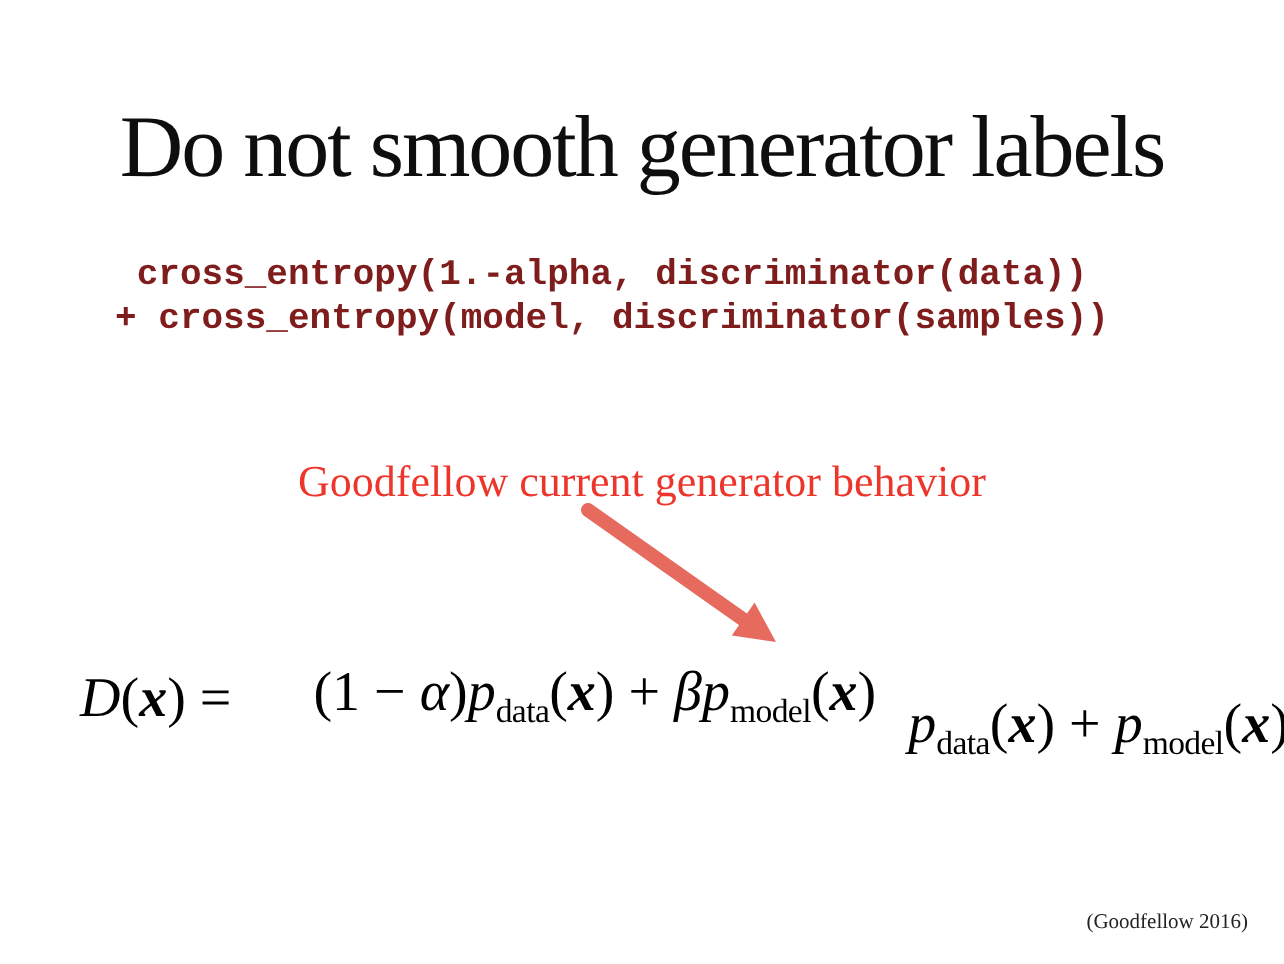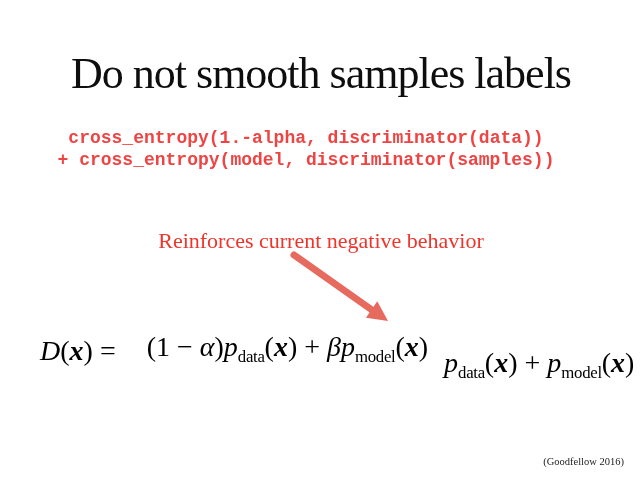--- a/index.html
+++ b/index.html
@@ -18,21 +18,21 @@
     font-size: 44px; letter-spacing: -1px;
     color: #0e0e0e;
     white-space: nowrap;
   }
 
   .code {
     position: absolute; top: 127px; left: 0; width: 612px;
     text-align: center;
     font-family: "Liberation Mono", monospace;
     font-size: 18px; font-weight: bold; line-height: 22px;
-    color: #ef4444;
+    color: #7f1d1d;
   }
   .code-line { white-space: nowrap; }
 
   .annotation {
     position: absolute; top: 228px; left: 0; width: 642px;
     text-align: center;
     font-size: 22px;
     white-space: nowrap;
   }
 
@@ -40,49 +40,49 @@
     position: absolute; left: 0; top: 0; width: 642px; height: 482px;
     pointer-events: none;
   }
 
   .formula {
     position: absolute; left: 40px; top: 318px;
     display: flex; align-items: center;
     font-size: 28px; color: #000;
   }
   .formula span { white-space: pre; }
-  .formula .lhs { margin-right: 16px; line-height: 1.2; }
+  .formula .lhs { margin-right: 26px; line-height: 1.2; }
   .frac { display: flex; align-items: center; }
   .frac .num { padding: 0 8px 4px; line-height: 1.2; }
   .frac .den { padding: 4px 8px 0; line-height: 1.2; margin-top: 24px; }
   .frac .bar { align-self: stretch; height: 2px; background: #000; }
 
   .tk-it  { font-style: italic; }
   .tk-bit { font-style: italic; font-weight: bold; }
   .tk-rm  { font-style: normal; }
   .tk-sub { font-size: 0.6em; font-style: normal; vertical-align: -0.35em; letter-spacing: -0.3px; }
 
   .citation {
     position: absolute; top: 456px; right: 18px;
     font-size: 10.5px; color: #222222;
   }
 </style>
 </head>
 <body style="background: rgb(255, 255, 255);">
 
 <div class="slide">
 
-  <div class="title">Do not smooth samples labels</div>
+  <div class="title">Do not smooth generator labels</div>
 
   <div class="code">
     <div class="code-line">cross_entropy(1.-alpha, discriminator(data))</div>
     <div class="code-line">+ cross_entropy(model, discriminator(samples))</div>
   </div>
 
-  <div class="annotation" style="color: rgb(238, 53, 43);">Reinforces current negative behavior</div>
+  <div class="annotation" style="color: rgb(238, 53, 43);">Goodfellow current generator behavior</div>
 
   <svg class="arrow-svg" viewBox="0 0 642 482">
     <line class="arrow-part" x1="294" y1="255" x2="372" y2="310" stroke-width="7" stroke-linecap="round" stroke="#e76a5f"></line>
     <polygon class="arrow-part" points="388,321 365.9,317.7 377.3,301.3" fill="#e76a5f"></polygon>
   </svg>
 
   <div class="formula">
     <span class="lhs"><span class="tk-it">D</span><span class="tk-rm">(</span><span class="tk-bit">x</span><span class="tk-rm">) = </span></span>
     <span class="frac">
       <span class="num"><span class="tk-rm">(1 − </span><span class="tk-it">α</span><span class="tk-rm">)</span><span class="tk-it">p</span><span class="tk-sub">data</span><span class="tk-rm">(</span><span class="tk-bit">x</span><span class="tk-rm">) + </span><span class="tk-it">β</span><span class="tk-it">p</span><span class="tk-sub">model</span><span class="tk-rm">(</span><span class="tk-bit">x</span><span class="tk-rm">)</span></span>

